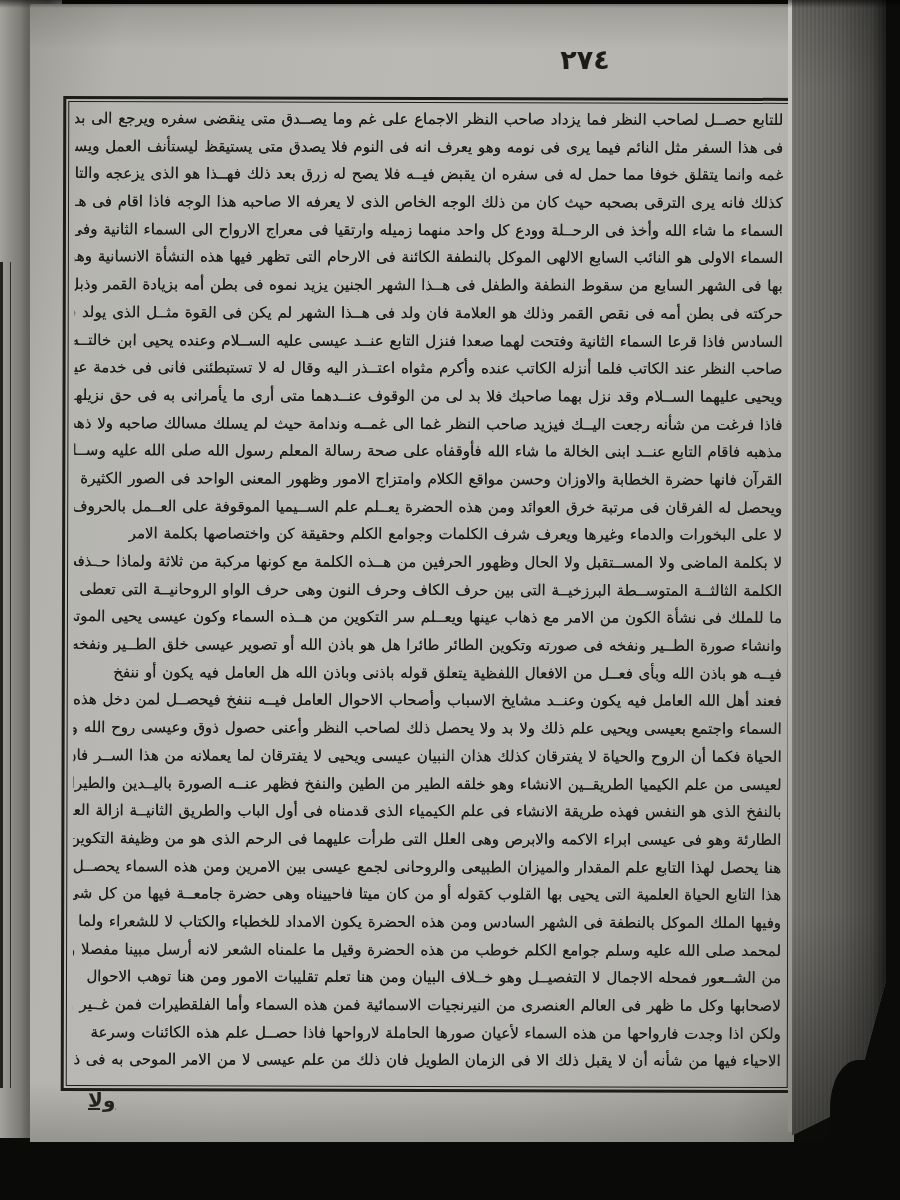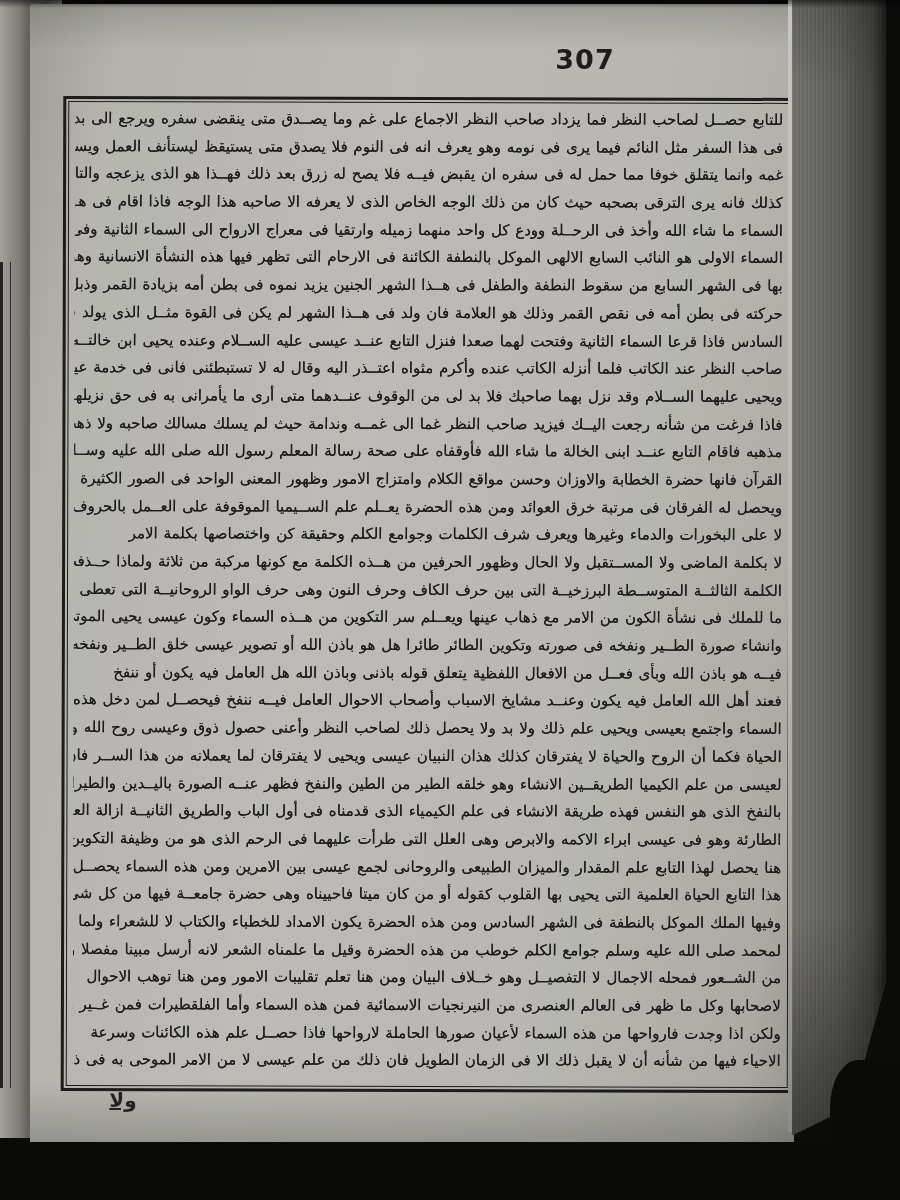--- a/index.html
+++ b/index.html
@@ -29,21 +29,21 @@
     border:3.5px solid #1d1c19;transform:rotate(.15deg);background:rgba(255,255,255,.04);}
   .text-frame-inner{position:absolute;inset:2px;border:1.5px solid #1d1c19;}
 
   .text-block{position:absolute;inset:6px 9px;direction:rtl;unicode-bidi:embed;
     color:#1f1e1b;font-size:15px;}
   .text-line{height:27.7px;line-height:27.7px;white-space:nowrap;overflow:hidden;
     text-align:justify;text-align-last:justify;word-spacing:1px;
     text-shadow:0 0 .4px #1f1e1b;}
   .text-line::after{content:"";display:inline-block;width:100%;}
 
-  .catchword{position:absolute;left:88px;top:1088px;width:70px;text-align:center;
+  .catchword{position:absolute;left:88px;top:1088px;width:70px;text-align:left;
     font-size:20px;font-weight:bold;color:#23221f;direction:rtl;text-decoration:underline;}
 
   
   .fore-edge{position:absolute;left:792px;top:0;width:94px;height:1140px;
     background:repeating-linear-gradient(90deg,#8e8d88 0px,#706f69 1px,#8a8984 2px,#63625d 3px,#84837e 4px);
     clip-path:polygon(0 0,100% 0,100% 86%,64% 97%,0 99.6%);}
   .fore-edge::after{content:"";position:absolute;inset:0;
     background:linear-gradient(90deg,rgba(0,0,0,.05) 0%,rgba(0,0,0,.22) 50%,rgba(0,0,0,.45) 85%,rgba(0,0,0,.75) 100%),
                linear-gradient(180deg,rgba(0,0,0,.15) 0%,rgba(0,0,0,0) 8%,rgba(0,0,0,0) 80%,rgba(0,0,0,.45) 100%);}
   .edge-highlight{position:absolute;left:788px;top:0;width:5px;height:1132px;
@@ -59,21 +59,21 @@
 </head>
 <body>
 
 <div id="canvas">
   <div class="facing-page"></div>
   <div class="facing-frame-line"></div>
   <div class="gutter-shadow"></div>
 
   <div class="main-page"></div>
 
-  <div class="page-number">307</div>
+  <div class="page-number">٢٧٤</div>
 
   <div class="text-frame">
     <div class="text-frame-inner"></div>
     <div class="text-block">
         <div class="text-line">للتابع حصــل لصاحب النظر فما يزداد صاحب النظر الاجماع على غم وما يصــدق متى ينقضى سفره ويرجع الى بدنه فانهم</div>
         <div class="text-line">فى هذا السفر مثل النائم فيما يرى فى نومه وهو يعرف انه فى النوم فلا يصدق متى يستيقظ ليستأنف العمل ويســتريح من</div>
         <div class="text-line">غمه وانما يتقلق خوفا مما حمل له فى سفره ان يقبض فيــه فلا يصح له زرق بعد ذلك فهــذا هو الذى يزعجه والتابع ليس</div>
         <div class="text-line">كذلك فانه يرى الترقى بصحبه حيث كان من ذلك الوجه الخاص الذى لا يعرفه الا صاحبه هذا الوجه فاذا اقام فى هــذه</div>
         <div class="text-line">السماء ما شاء الله وأخذ فى الرحــلة وودع كل واحد منهما زميله وارتقيا فى معراج الارواح الى السماء الثانية وفى هــذه</div>
         <div class="text-line">السماء الاولى هو النائب السابع الالهى الموكل بالنطفة الكائنة فى الارحام التى تظهر فيها هذه النشأة الانسانية وهو يتوكل</div>

